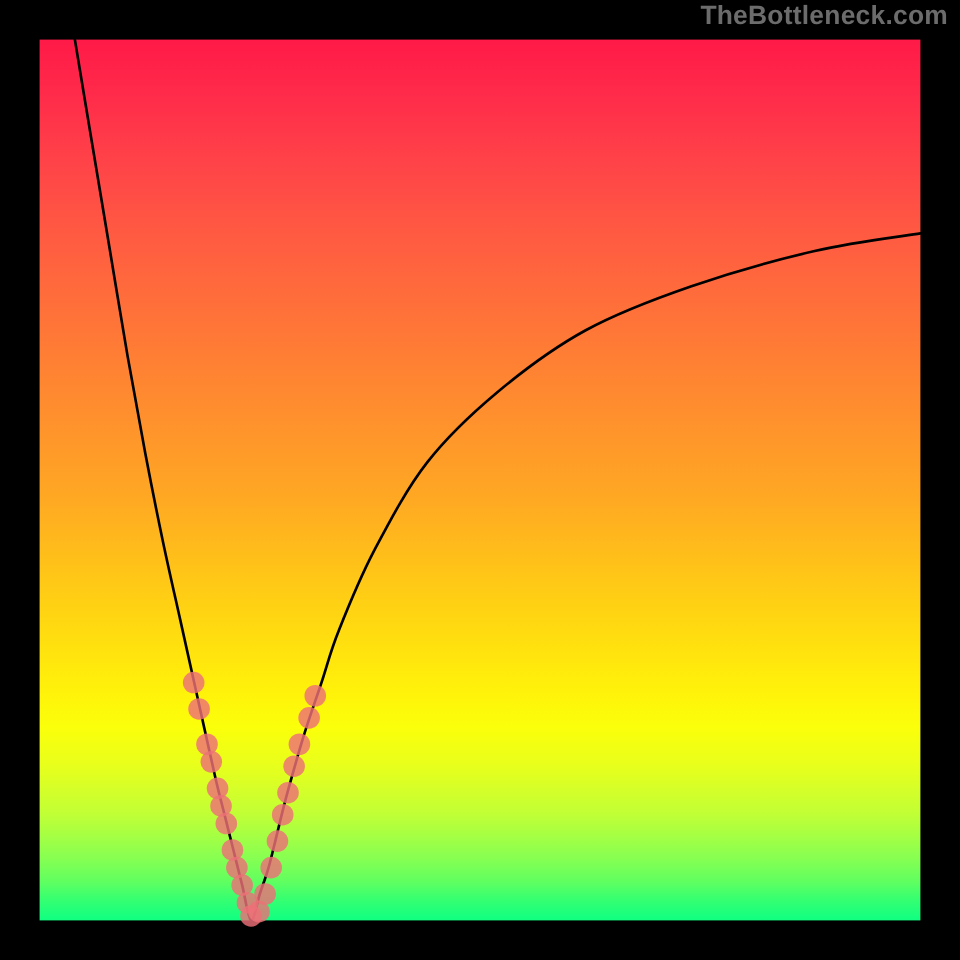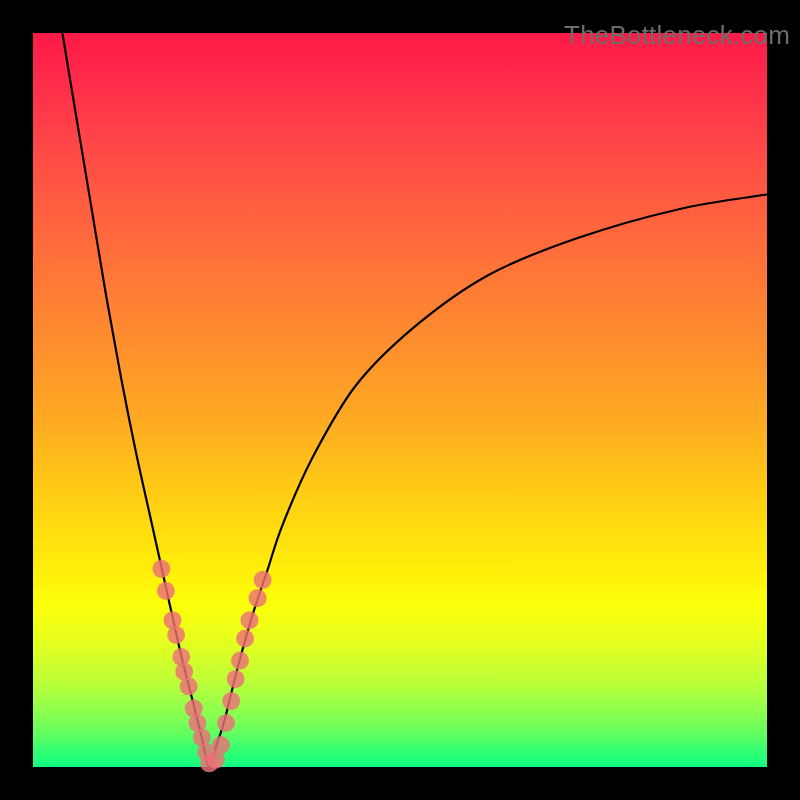--- a/index.html
+++ b/index.html
@@ -44,25 +44,25 @@
       #c0ff36 88%,
       #a4ff44 90.5%,
       #86ff52 93%,
       #62ff60 95.5%,
       #38ff70 97.5%,
       #10ff82 100%
     );
   }
   .watermark {
     position: absolute;
-    top: 20px;
+    top: 0;
     right: 10px;
     color: #6c6c6c;
-    font-size: 26px;
-    font-weight: 400;
+    font-size: 22px;
+    font-weight: 700;
     letter-spacing: 0.2px;
     user-select: none;
   }
   svg.curve {
     position: absolute;
     left: 0;
     top: 0;
     width: 734px;
     height: 734px;
     overflow: visible;

